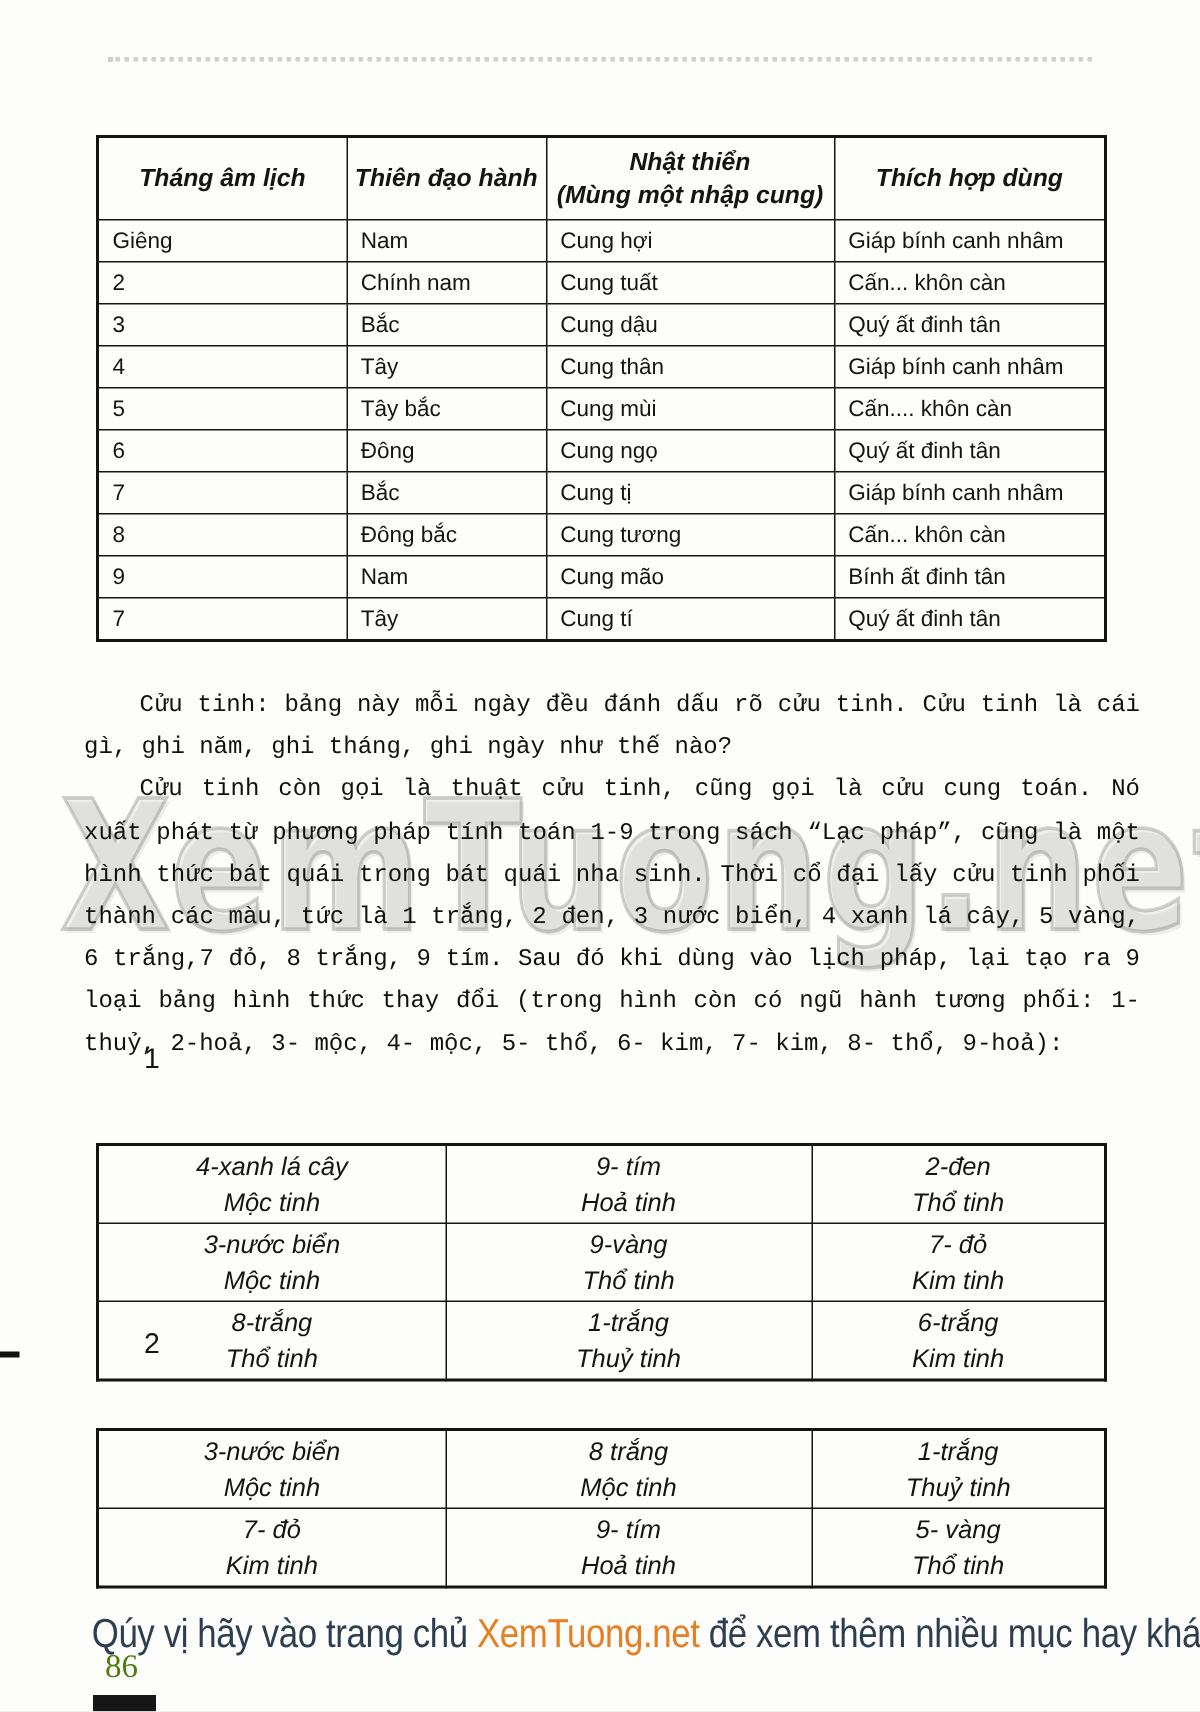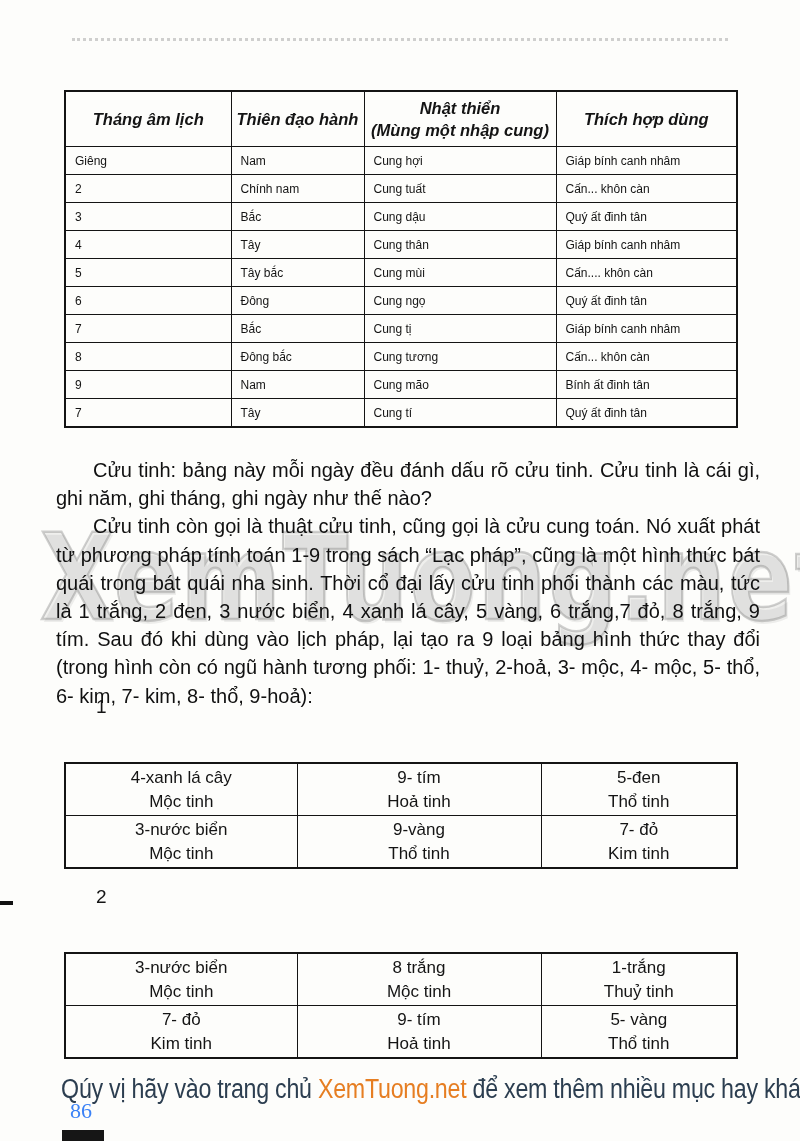--- a/index.html
+++ b/index.html
@@ -30,55 +30,55 @@
   .calendar-table{
     position:absolute; left:64px; top:50px; width:672px; z-index:1;
     border:2.5px solid #141414; table-layout:fixed;
   }
   .calendar-table th, .calendar-table td{border:1.6px solid #141414; overflow:hidden;}
   .calendar-table th{
     height:54px; font-size:16.5px; font-weight:bold; font-style:italic;
     text-align:center; line-height:1.35; padding:0 4px;
   }
   .calendar-table td{
-    height:27px; font-size:12px; text-align:left; padding:0 0 0 9px; vertical-align:middle;
+    height:27px; font-size:15px; text-align:left; padding:0 0 0 9px; vertical-align:middle;
   }
   .col1{width:166px;} .col2{width:133px;} .col3{width:192px;} .col4{width:181px;}
 
   
   .bodytext{
     position:absolute; left:56px; top:456px; width:704px; z-index:1;
-    font-family:Liberation Sans, sans-serif; font-size:20px; line-height:28.2px;
+    font-family:Liberation Mono, monospace; font-size:16px; line-height:28.2px;
     text-align:justify; color:#101010;
   }
   .bodytext p{margin:0; text-indent:37px;}
 
   
   .grid-section{position:absolute; left:64px; z-index:1; width:672px;}
   .grid-label{
     position:absolute; left:32px; top:-26px; font-size:19px; color:#141414;
     font-family:"Liberation Sans", sans-serif;
   }
   .grid-table{width:672px; border:2.5px solid #141414; table-layout:fixed;}
   .grid-table td{
     border:1.6px solid #141414; height:51px; text-align:center; vertical-align:middle;
     font-size:17px; line-height:24px; padding:0;
   }
   .gcol1{width:232px;} .gcol2{width:244px;} .gcol3{width:196px;}
-  .cell-value,.cell-star{display:block;}
+  .cell-value,.cell-star{display:block;font-style:italic;}
 
   
   .footer-note{
     position:absolute; left:0; top:1074px; width:800px; text-align:center; z-index:2;
     font-size:27px; letter-spacing:-0.3px; font-family:"Liberation Sans", sans-serif;
   }
   .footer-inner{display:inline-block; transform:scaleX(0.86); transform-origin:center; white-space:nowrap;}
   .page-number{
     position:absolute; left:70px; top:1098px; z-index:1;
-    font-family:"Liberation Serif", serif; font-size:22px; color:#3b82f6;
+    font-family:"Liberation Serif", serif; font-size:22px; color:#4d7c0f;
   }
 </style>
 </head>
 <body>
 
 <div class="page">
 
   <div class="top-dotted"></div>
 
   <div class="watermark">XemTuong.net</div>
@@ -179,35 +179,49 @@
           <tr>
             <td>
               <span class="cell-value">4-xanh lá cây</span>
               <span class="cell-star">Mộc tinh</span>
             </td>
             <td>
               <span class="cell-value">9- tím</span>
               <span class="cell-star">Hoả tinh</span>
             </td>
             <td>
-              <span class="cell-value">5-đen</span>
+              <span class="cell-value">2-đen</span>
               <span class="cell-star">Thổ tinh</span>
             </td>
           </tr>
           <tr>
             <td>
               <span class="cell-value">3-nước biển</span>
               <span class="cell-star">Mộc tinh</span>
             </td>
             <td>
               <span class="cell-value">9-vàng</span>
               <span class="cell-star">Thổ tinh</span>
             </td>
             <td>
               <span class="cell-value">7- đỏ</span>
+              <span class="cell-star">Kim tinh</span>
+            </td>
+          </tr>
+          <tr>
+            <td>
+              <span class="cell-value">8-trắng</span>
+              <span class="cell-star">Thổ tinh</span>
+            </td>
+            <td>
+              <span class="cell-value">1-trắng</span>
+              <span class="cell-star">Thuỷ tinh</span>
+            </td>
+            <td>
+              <span class="cell-value">6-trắng</span>
               <span class="cell-star">Kim tinh</span>
             </td>
           </tr>
         </tbody>
     </table>
   </section>
 
   <section class="grid-section" style="top:912px;">
     <div class="grid-label">2</div>
     <table class="grid-table">

